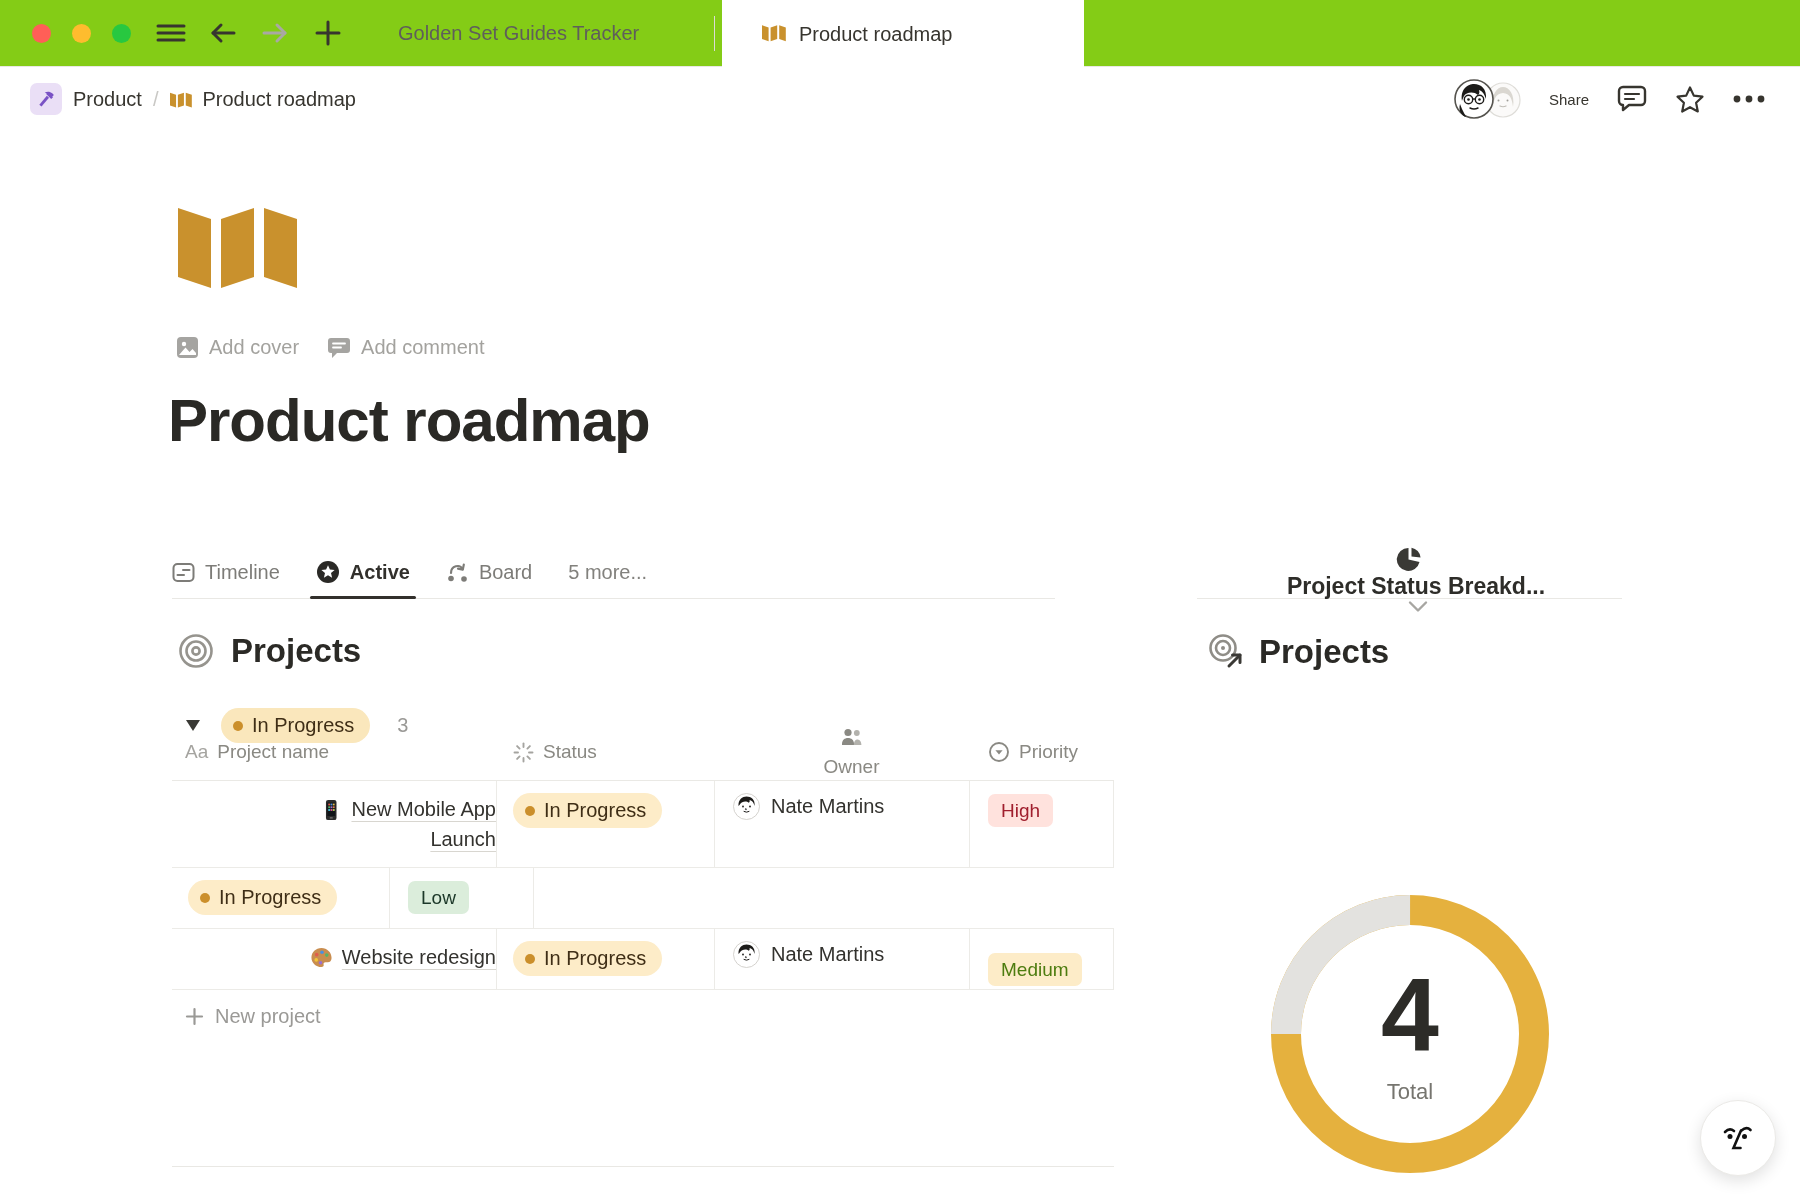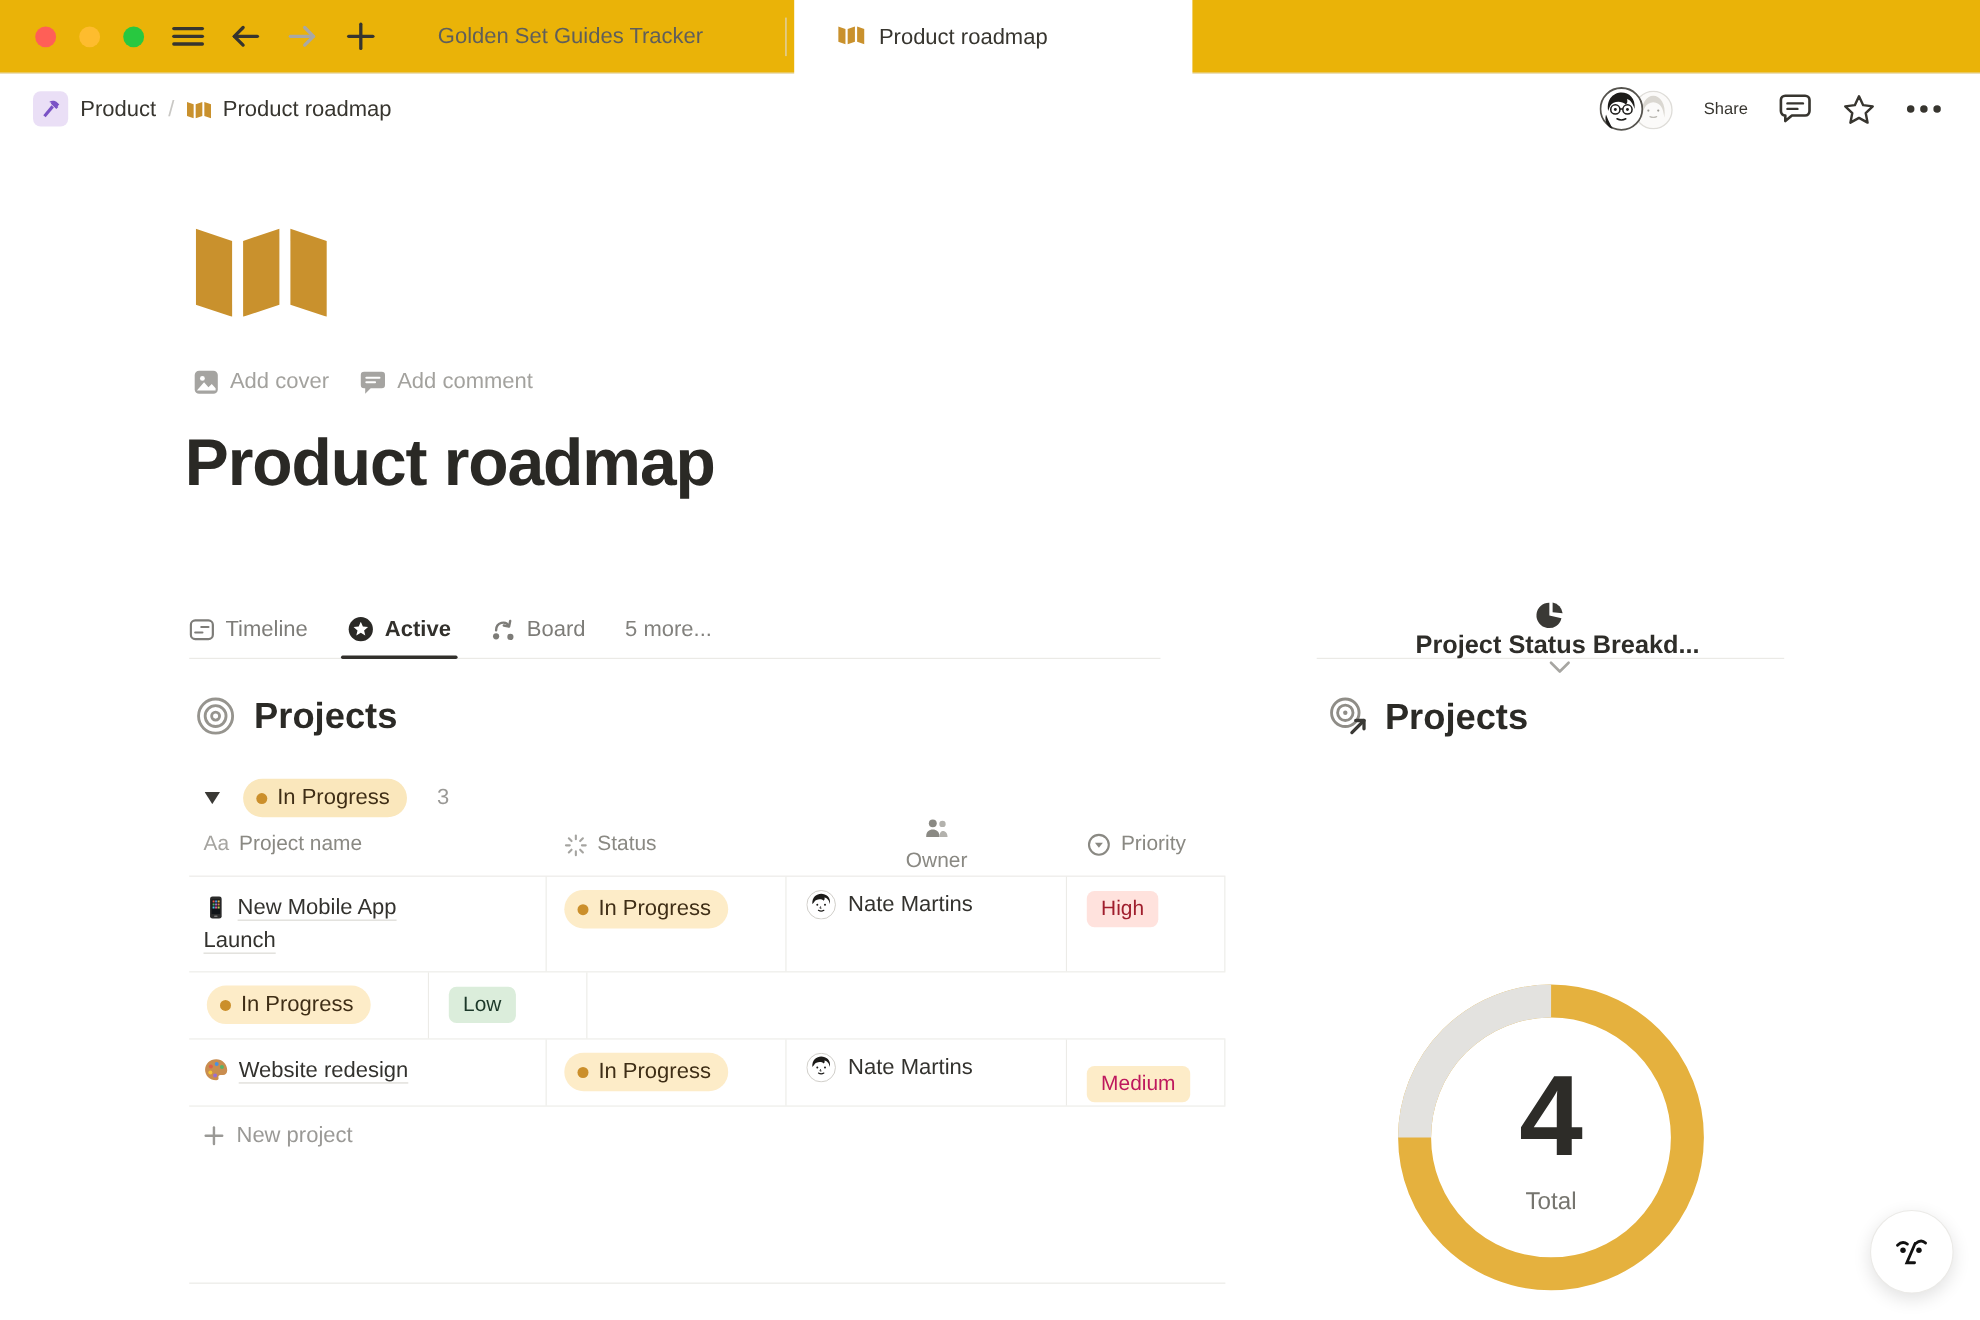--- a/index.html
+++ b/index.html
@@ -5,21 +5,21 @@
   * { margin:0; padding:0; box-sizing:border-box; }
   html,body { width:1800px; height:1200px; }
   body {
     font-family:"Liberation Sans", sans-serif;
     background:#ffffff; color:#37352f;
     position:relative; overflow:hidden;
   }
   
   .tabbar {
     position:absolute; top:0; left:0; width:1800px; height:67px;
-    background:#eab308; border-bottom:1px solid #e9e8e4;
+    background:#84cc16; border-bottom:1px solid #e9e8e4;
     display:flex; align-items:center; z-index:1;
   }
   .traffic { display:flex; gap:21px; margin-left:32px; }
   .light { width:19px; height:19px; border-radius:50%; }
   .light.red{ background:#ff5f57; } .light.yellow{ background:#febc2e; } .light.green{ background:#28c840; }
   .tb-ic { display:flex; align-items:center; justify-content:center; }
   .tabbar-divider { position:absolute; left:714px; top:16px; width:1px; height:35px; background:#dcdad6; }
   .tab-inactive {
     margin-left:56px; font-size:20px; color:#5f5e5b; white-space:nowrap;
   }
@@ -67,21 +67,21 @@
   .section-right { position:absolute; left:1206px; top:632px; display:flex; align-items:center; gap:13px; }
   .section-title { font-size:33px; font-weight:700; color:#2b2a26; }
   
   .group-row { position:absolute; left:186px; top:708px; display:flex; align-items:center; }
   .pill-status { display:flex; align-items:center; gap:9px; height:35px; padding:0 16px 0 12px;
     border-radius:18px; background:#fae7bc; font-size:20px; font-weight:500; color:#3f2e16; }
   .pill-status .dot { width:10px; height:10px; border-radius:50%; background:#cb8f2b; }
   .group-toggle { margin-right:21px; display:flex; }
   .group-count { margin-left:27px; font-size:20px; color:#9a9996; }
   
-  .table { position:absolute; left:172px; top:740px; width:942px; }
+  .table { position:absolute; left:172px; top:724px; width:942px;text-align:right; }
   .thead { display:flex; height:57px; align-items:center; border-bottom:1px solid #eae9e5;
     color:#8a8983; font-size:19px; }
   .th { display:flex; align-items:center; gap:9px; }
   .c-name { width:325px; padding-left:13px; }
   .c-status { width:218px; padding-left:16px; }
   .c-owner { width:255px; padding-left:18px;flex-direction:column; }
   .c-priority { width:144px; padding-left:18px; }
   .trow { display:flex; border-bottom:1px solid #ecebe7; }
   .trow .td { border-right:1px solid #ecebe7; }
   .td { min-height:60px; }
@@ -90,21 +90,21 @@
     text-decoration:underline; text-decoration-color:#d8d6d0; text-decoration-thickness:1px;
     text-underline-offset:5px; }
   .name-inner svg { vertical-align:-5px; margin-right:9px; }
   .td.c-status, .td.c-owner, .td.c-priority { padding-top:12px; align-items:flex-start; display:flex; }
   .cell-status { background:#fdecc8; }
   .owner-wrap { display:flex; align-items:center; gap:11px; font-size:20px; color:#33322e; }
   .pill-priority { height:33px; display:flex; align-items:center; padding:0 13px;
     border-radius:7px; font-size:19px; font-weight:500; margin-top:1px; }
   .pri-high { background:#ffe2dd; color:#a01e2d; }
   .pri-low { background:#dbeddb; color:#1c3829; }
-  .pri-medium { background:#fdecc8; color:#be185d;margin-top:12px; }
+  .pri-medium { background:#fdecc8; color:#4d7c0f;margin-top:12px; }
   .new-project { display:flex; align-items:center; gap:11px; padding:15px 0 15px 13px;
     color:#9a9996; font-size:20px; }
   .bottom-divider { position:absolute; left:172px; top:1166px; width:942px; height:1px; background:#e9e8e4; }
   
   .donut-wrap { position:absolute; left:1256px; top:880px; width:308px; height:308px; }
   .donut-center { position:absolute; inset:0; display:flex; flex-direction:column;
     align-items:center; justify-content:center; }
   .donut-value { font-size:104px; font-weight:600; color:#2d2c28; line-height:1; }
   .donut-label { margin-top:12px; font-size:22px; color:#76756f; }
   

